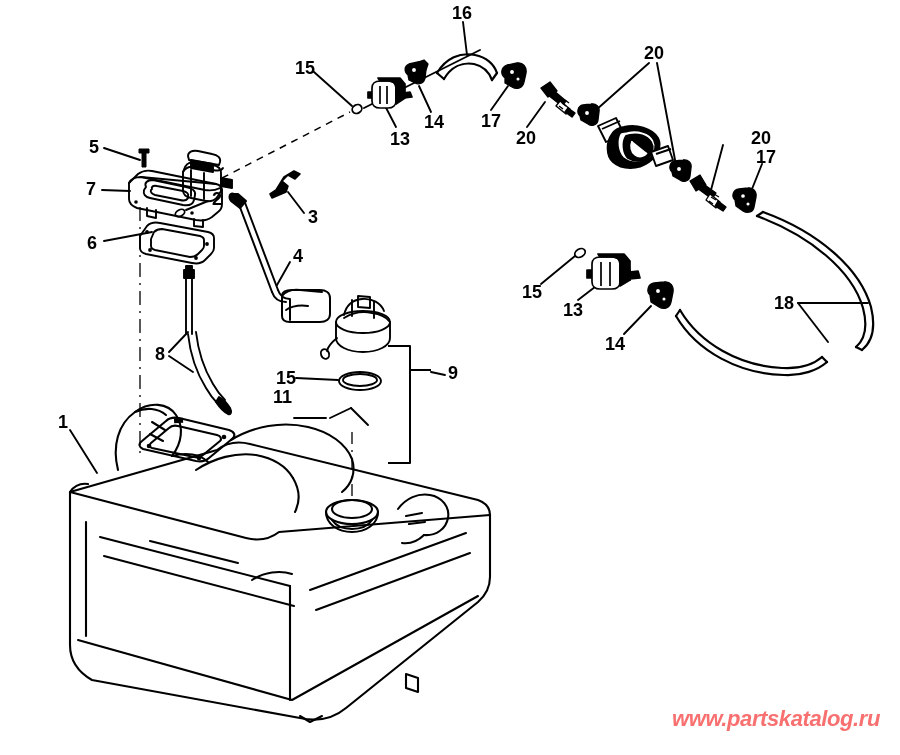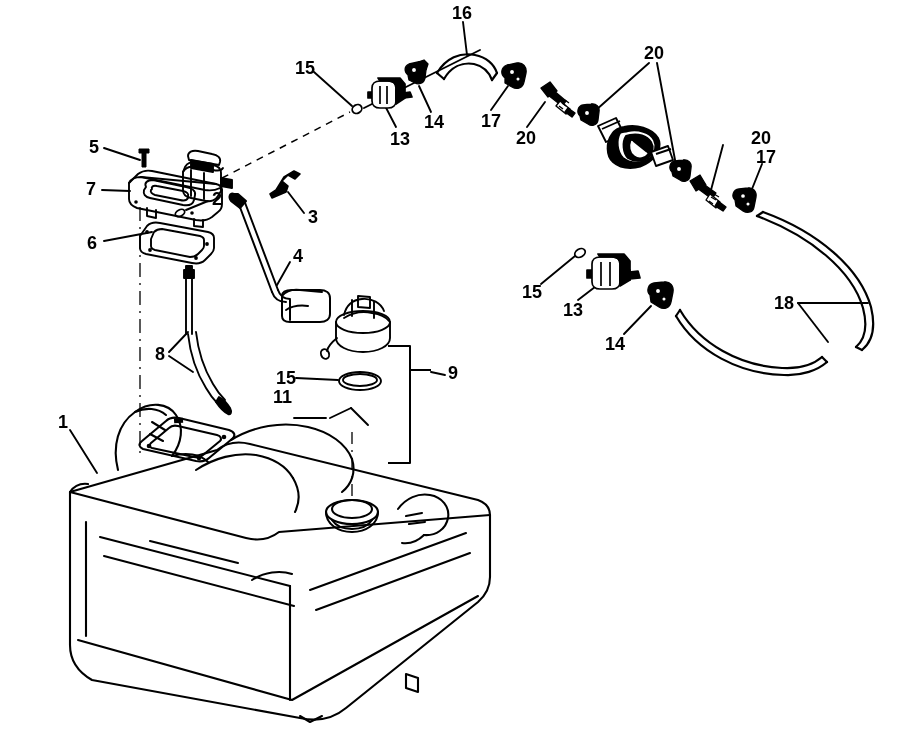--- a/index.html
+++ b/index.html
@@ -409,14 +409,15 @@
   <div class="callout" style="left:481px; top:112px;">17</div>
   <div class="callout" style="left:516px; top:129px;">20</div>
   <div class="callout" style="left:644px; top:44px;">20</div>
   <div class="callout" style="left:751px; top:129px;">20</div>
   <div class="callout" style="left:756px; top:148px;">17</div>
   <div class="callout" style="left:522px; top:283px;">15</div>
   <div class="callout" style="left:563px; top:301px;">13</div>
   <div class="callout" style="left:605px; top:335px;">14</div>
   <div class="callout" style="left:774px; top:294px;">18</div>
 
+  <div id="watermark" style="left:672px; top:706px; color:#f87070;">www.partskatalog.ru</div>
 
 </div>
 
 </body></html>

